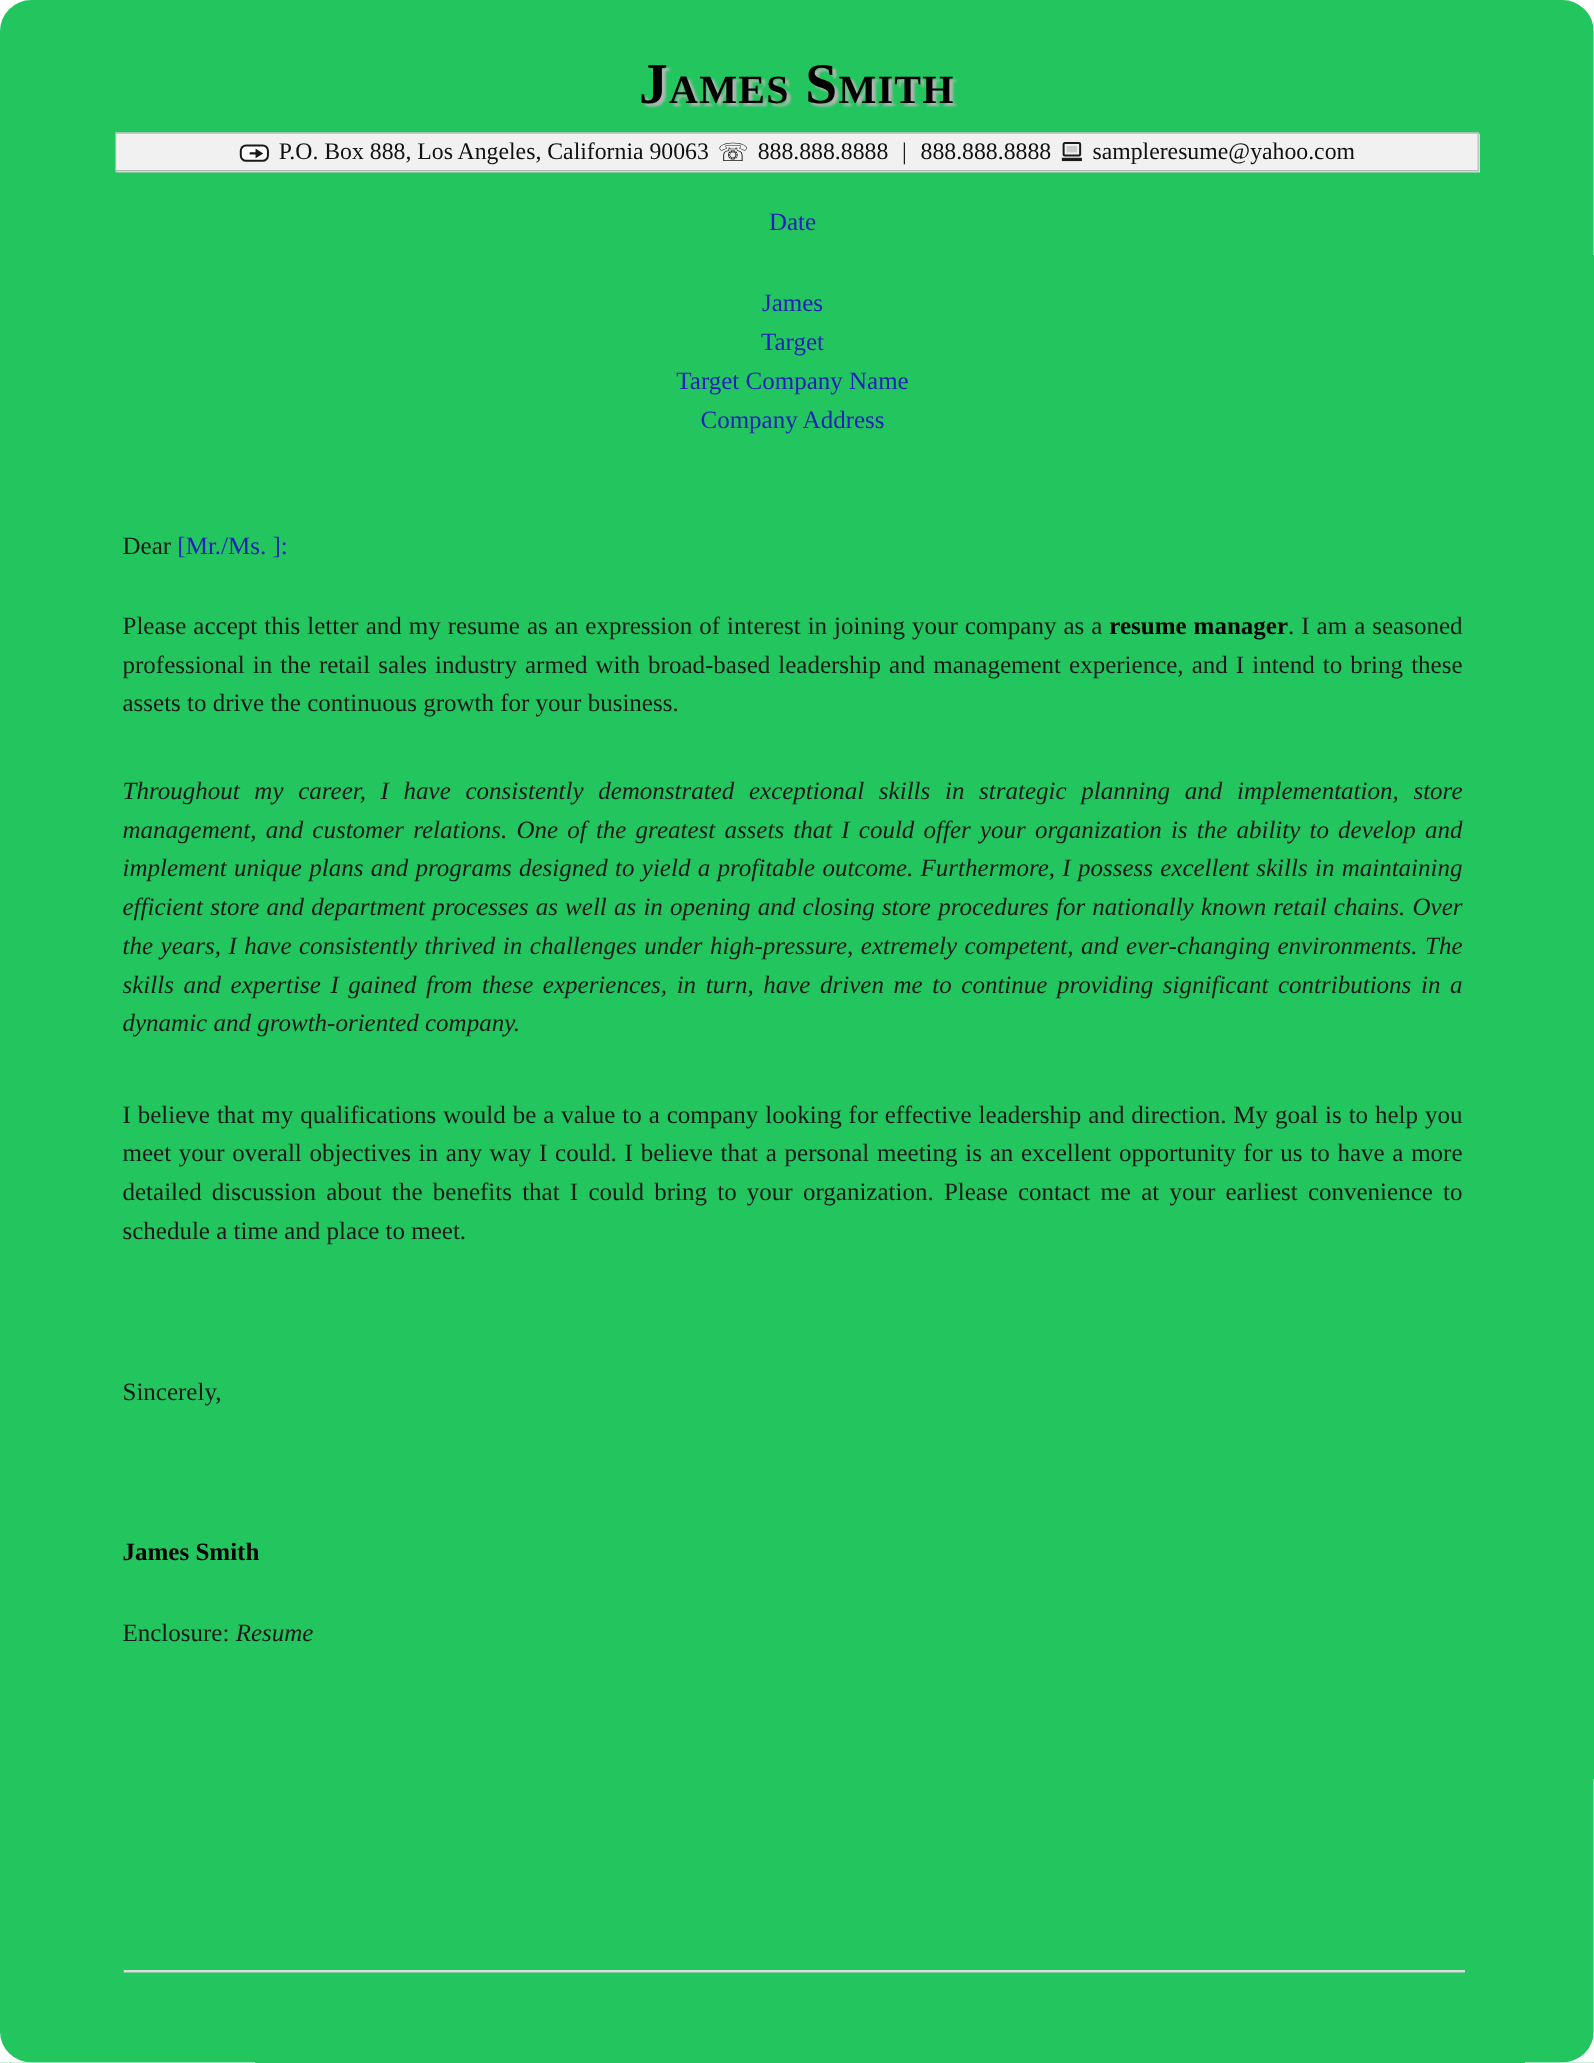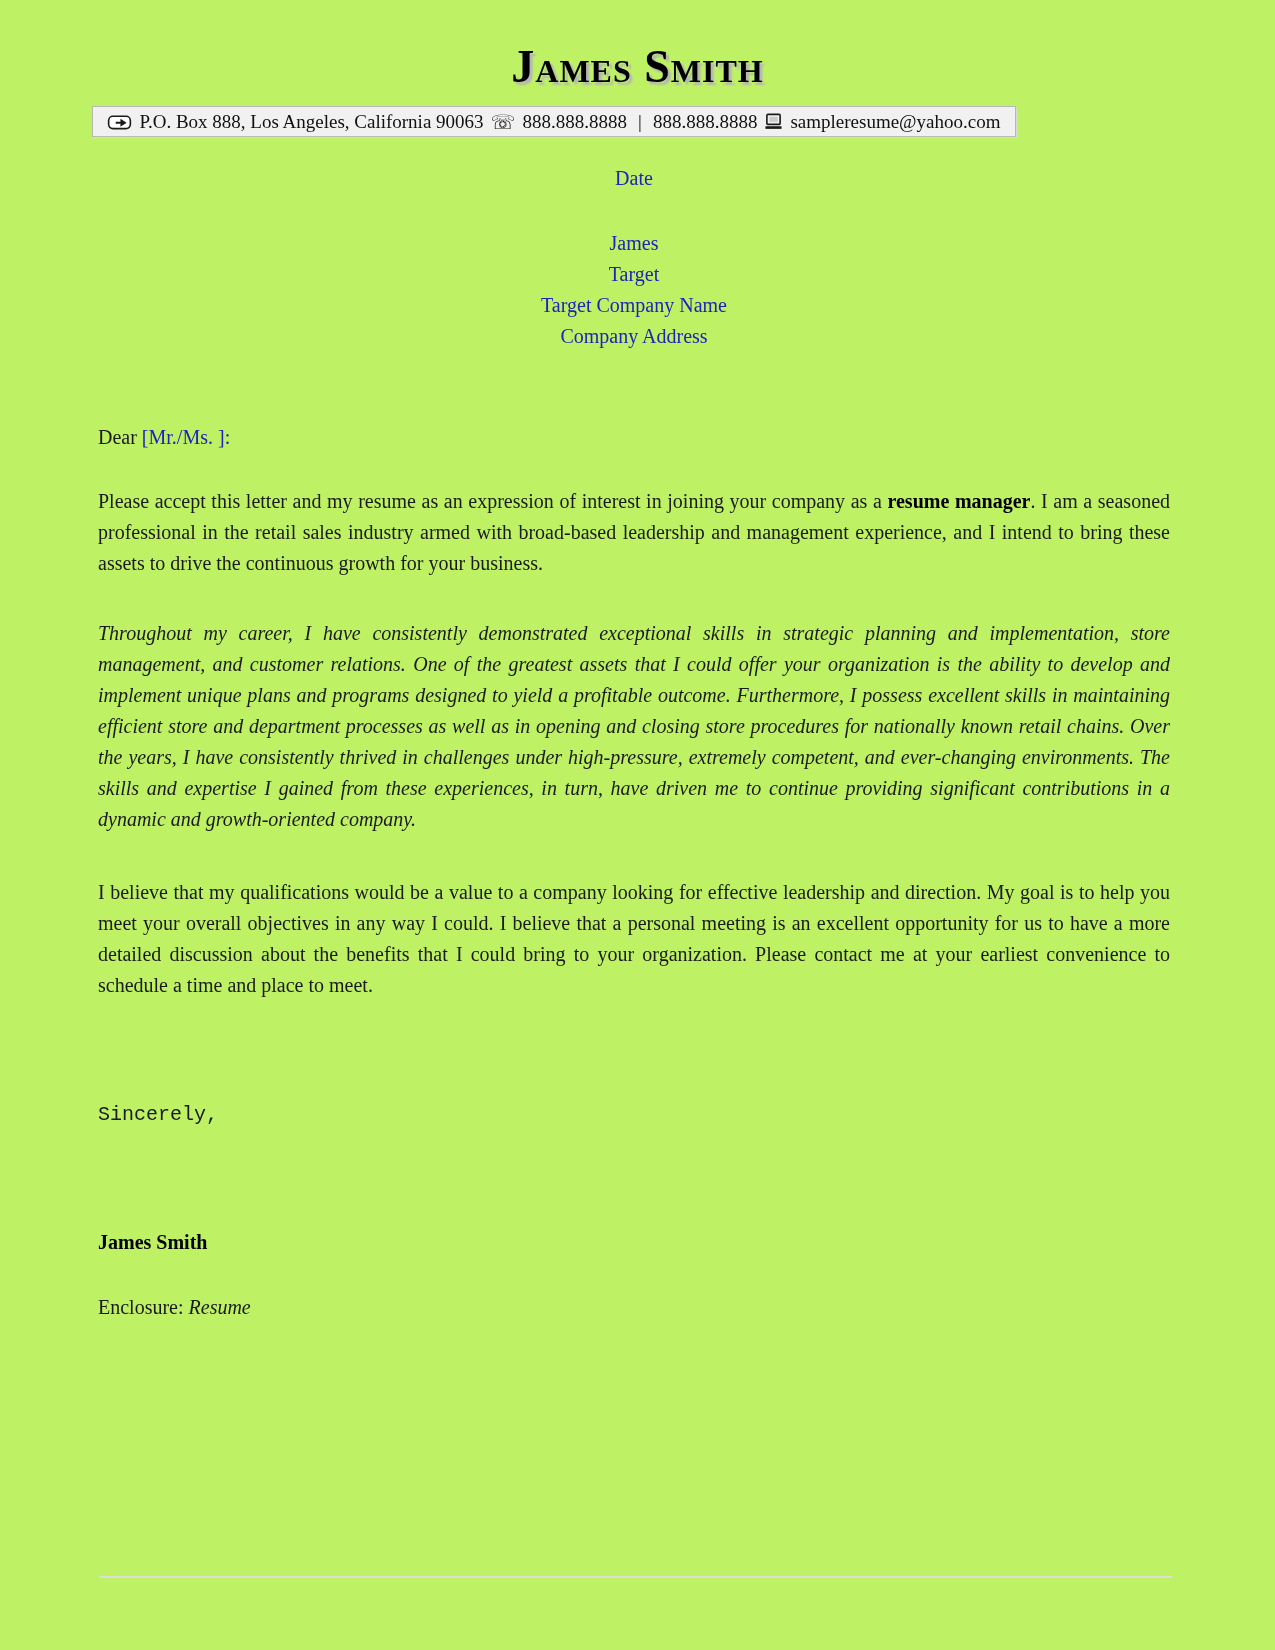--- a/index.html
+++ b/index.html
@@ -1,36 +1,37 @@
 <!DOCTYPE html>
 <html><head>
 <meta charset="utf-8">
 <style>
   html, body { margin:0; padding:0; background:#ffffff; }
   .page {
     position:relative;
     width:1275px; height:1650px;
-    background:#bef264;
+    background:#22c55e;
     font-family:"Liberation Serif", serif;
     color:#1a1a1a;
     overflow:hidden;
+    border-radius:25px;
   }
 
   
   .doc-title {
     position:absolute; top:44px; left:0; right:0;
     margin:0; text-align:center;
     font-size:46px; line-height:1; font-weight:700;
     font-variant:small-caps; letter-spacing:1px;
     color:#000;
     text-shadow:3px 3px 2px #b5b5b5;
   }
   .contact-bar {
     position:absolute; top:106px; left:92px;
-    width:924px; height:31px; box-sizing:border-box;
+    width:1091px; height:31px; box-sizing:border-box;
     background:#f1f1f1;
     border:1px solid #b8b8b8;
     box-shadow:1px 1px 0 #dadada;
     display:flex; align-items:center; justify-content:center;
     gap:7px;
     font-size:19px; color:#111; white-space:nowrap;
   }
   .contact-bar .icon { display:inline-flex; align-items:center; }
   .phone-glyph {
     font-family:"DejaVu Sans", sans-serif;
@@ -45,21 +46,21 @@
   .content p { margin:0; font-size:20px; line-height:31px; }
   .blue { color:#2222b8;text-align:center; }
   .date-line       { margin-top:27px !important; }
   .recipient-block { margin-top:34px; }
   .salutation      { margin-top:70px !important; }
   .p-intro         { margin-top:33px !important; }
   .p-skills        { margin-top:39px !important;font-style:italic; }
   .p-quals         { margin-top:42px !important; }
   .p-thanks        { margin-top:36px !important; }
   .body-p { text-align:justify; }
-  .closing   { margin-top:98px !important;font-family:Liberation Mono, monospace; }
+  .closing   { margin-top:98px !important; }
   .signature { margin-top:97px !important; font-weight:700; color:#000; }
   .enclosure { margin-top:34px !important; }
   .enclosure i { font-style:italic; }
   b { font-weight:700; color:#000; }
 
   .footer-rule {
     position:absolute; top:1576px; left:99px; width:1073px;
     height:0; border-top:2px solid #dcdcdc;
   }
 </style>

